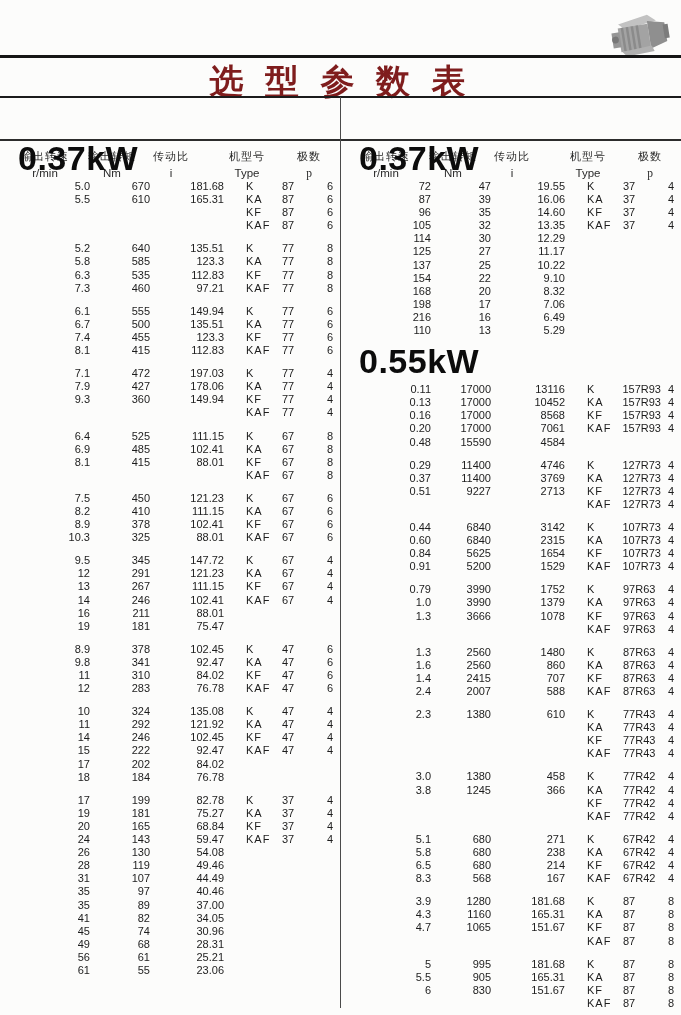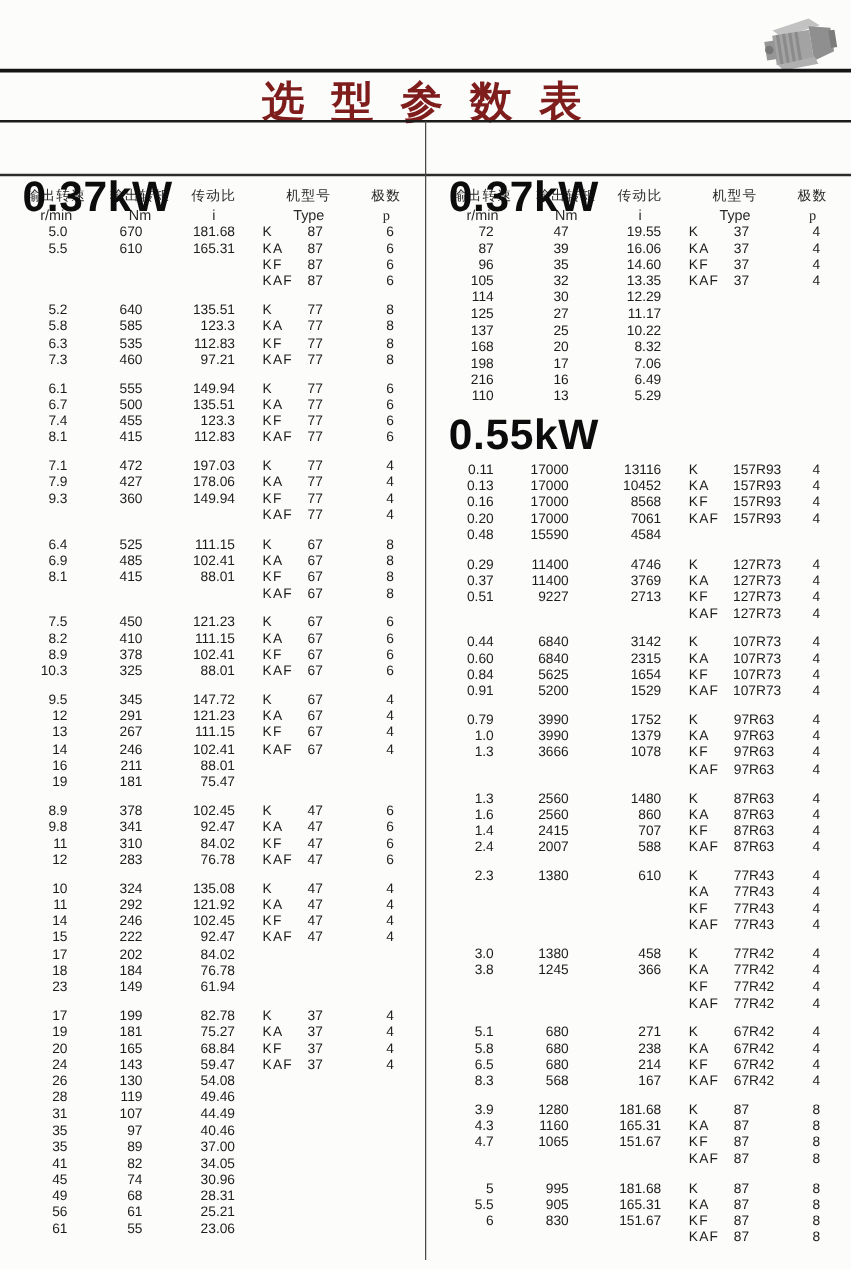--- a/index.html
+++ b/index.html
@@ -33,21 +33,21 @@
   .rule-header{position:absolute;left:0;top:139px;width:681px;height:1.6px;background:#2c2c2c;}
   .vdivider{position:absolute;left:340px;top:97px;width:1.4px;height:911px;background:#4a4a4a;}
   
   .datacol{position:absolute;top:142px;width:340px;}
   .datacol.left{left:0;}
   .datacol.right{left:341px;}
   .power-heading{
     font-size:34px;font-weight:bold;color:#0c0c0c;
     margin:2px 0 8px 18px;line-height:28px;letter-spacing:.5px;
   }
-  .group{margin:0 0 10px 0;}
+  .group{margin:0 0 10px 0;padding-left:36px;}
   .row{
     display:grid;grid-template-columns:54px 60px 74px 96px 1fr;
     height:13.1px;line-height:13.1px;font-size:11px;color:#1c1c1c;
   }
   .cell-num{text-align:right;white-space:nowrap;}
   .cell-type{display:flex;padding-left:22px;white-space:nowrap;}
   .type-prefix{width:36px;text-align:left;letter-spacing:1px;}
   .type-size{text-align:left;}
   .cell-poles{text-align:center;}
 </style>
@@ -537,30 +537,20 @@
       <div class="row">
         <div class="cell-num">18</div>
         <div class="cell-num">184</div>
         <div class="cell-num">76.78</div>
         <div class="cell-type">
           <div class="type-prefix"></div>
           <div class="type-size"></div>
         </div>
         <div class="cell-poles"></div>
       </div>
-      <div class="row">
-        <div class="cell-num">23</div>
-        <div class="cell-num">149</div>
-        <div class="cell-num">61.94</div>
-        <div class="cell-type">
-          <div class="type-prefix"></div>
-          <div class="type-size"></div>
-        </div>
-        <div class="cell-poles"></div>
-      </div>
     </div>
     <div class="group">
       <div class="row">
         <div class="cell-num">17</div>
         <div class="cell-num">199</div>
         <div class="cell-num">82.78</div>
         <div class="cell-type">
           <div class="type-prefix">K</div>
           <div class="type-size">37</div>
         </div>
@@ -765,20 +755,30 @@
         <div class="cell-num">137</div>
         <div class="cell-num">25</div>
         <div class="cell-num">10.22</div>
         <div class="cell-type">
           <div class="type-prefix"></div>
           <div class="type-size"></div>
         </div>
         <div class="cell-poles"></div>
       </div>
       <div class="row">
+        <div class="cell-num">154</div>
+        <div class="cell-num">22</div>
+        <div class="cell-num">9.10</div>
+        <div class="cell-type">
+          <div class="type-prefix"></div>
+          <div class="type-size"></div>
+        </div>
+        <div class="cell-poles"></div>
+      </div>
+      <div class="row">
         <div class="cell-num">168</div>
         <div class="cell-num">20</div>
         <div class="cell-num">8.32</div>
         <div class="cell-type">
           <div class="type-prefix"></div>
           <div class="type-size"></div>
         </div>
         <div class="cell-poles"></div>
       </div>
       <div class="row">

